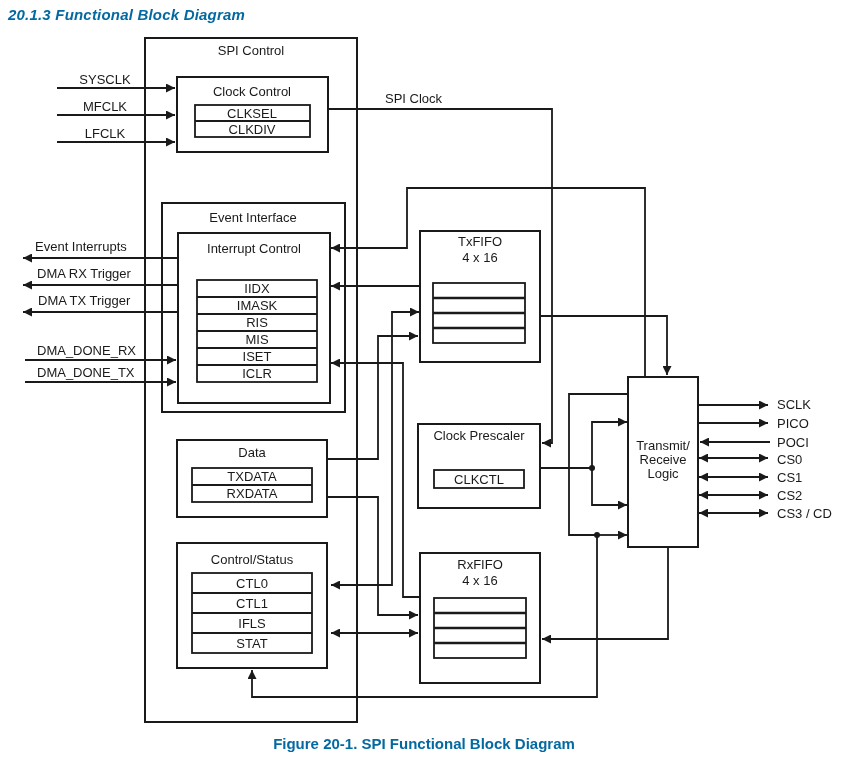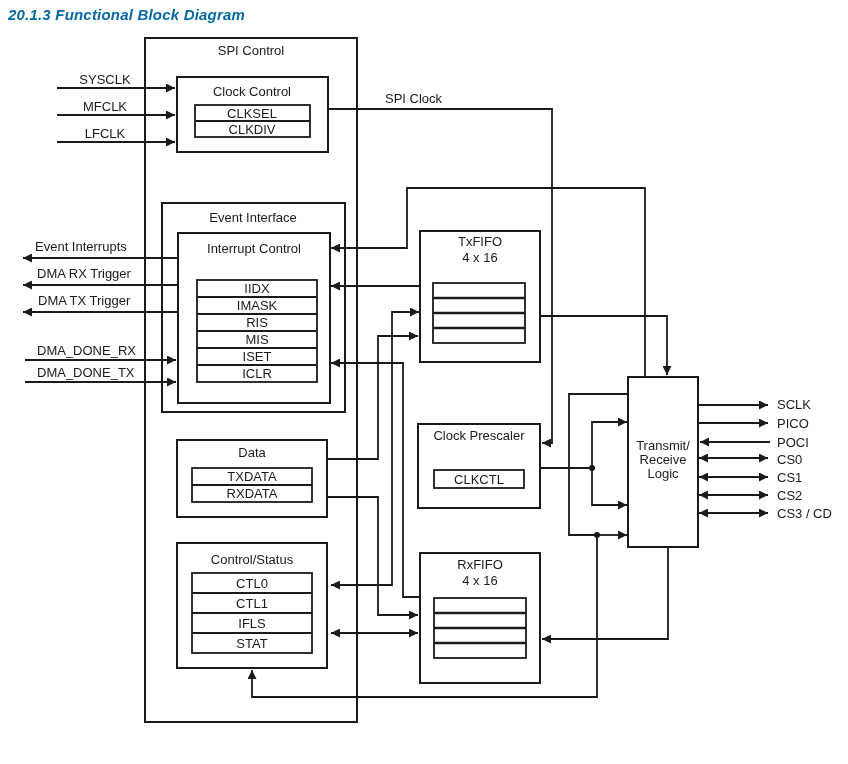--- a/index.html
+++ b/index.html
@@ -191,13 +191,14 @@
       <text class="lbl" x="777" y="409">SCLK</text>
       <text class="lbl" x="777" y="428">PICO</text>
       <text class="lbl" x="777" y="447">POCI</text>
       <text class="lbl" x="777" y="464">CS0</text>
       <text class="lbl" x="777" y="482">CS1</text>
       <text class="lbl" x="777" y="500">CS2</text>
       <text class="lbl" x="777" y="518">CS3 / CD</text>
     </g>
   </svg>
 
+  <div class="caption">Figure 20-1. SPI Functional Block Diagram</div>
 </div>
 
 </body></html>

